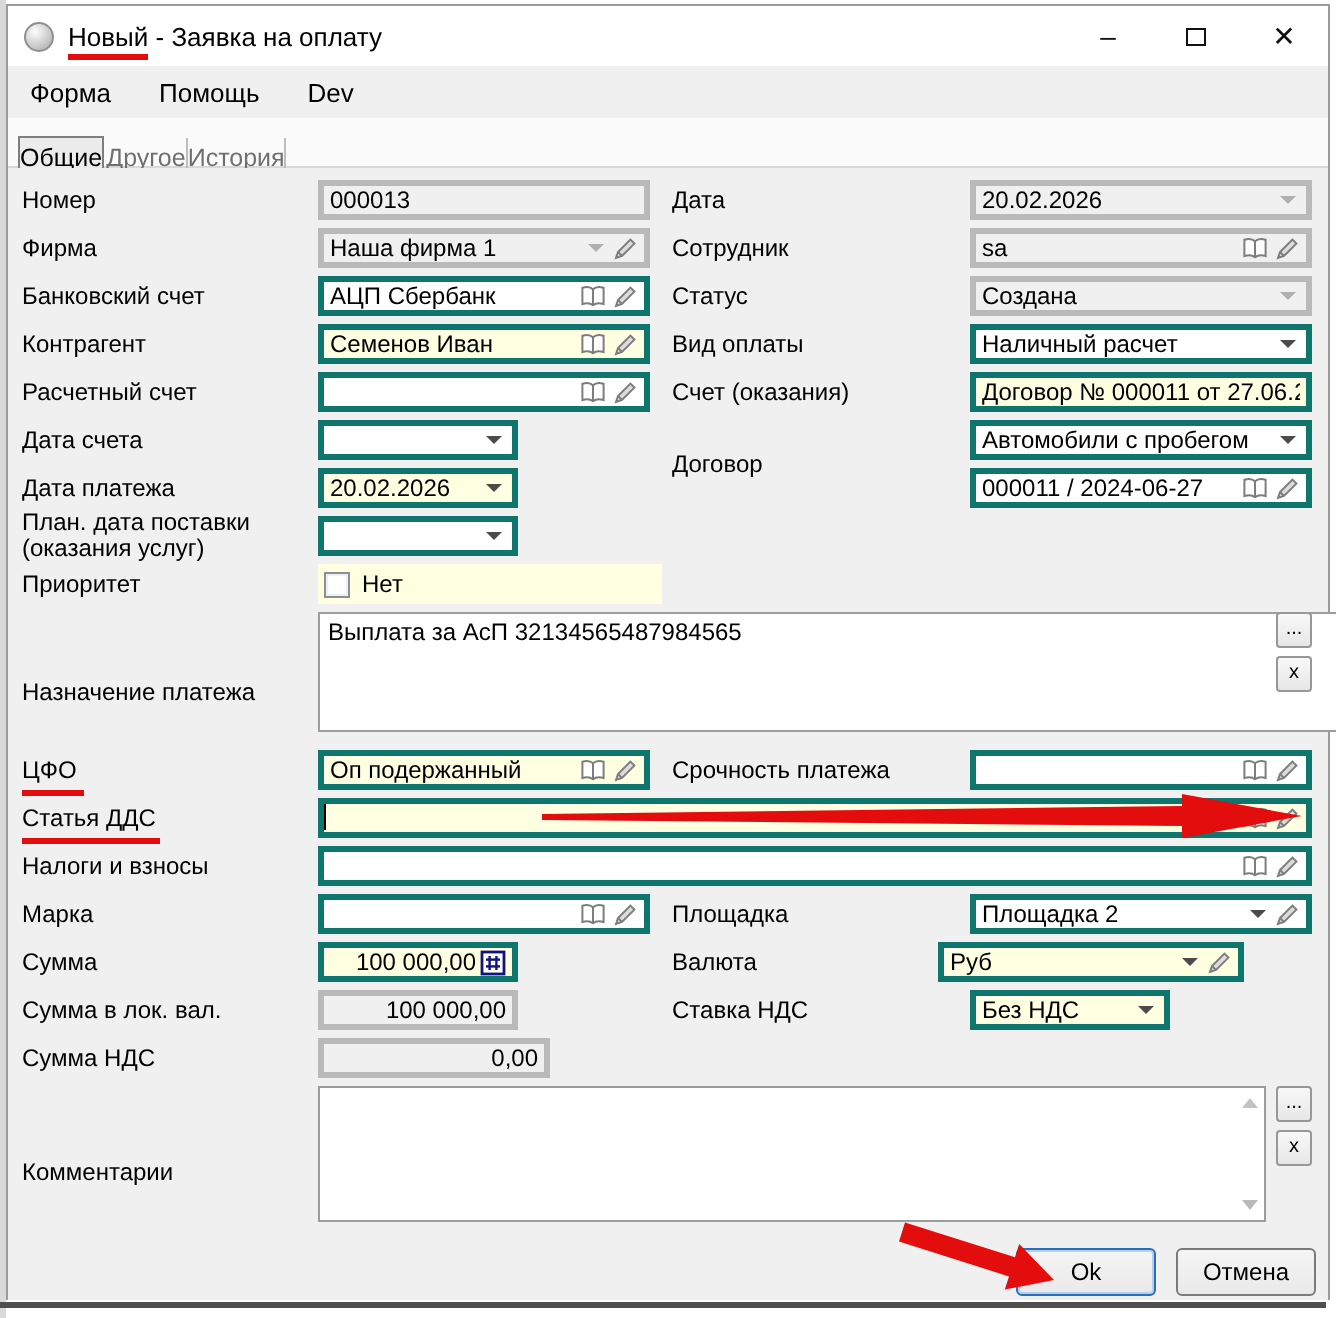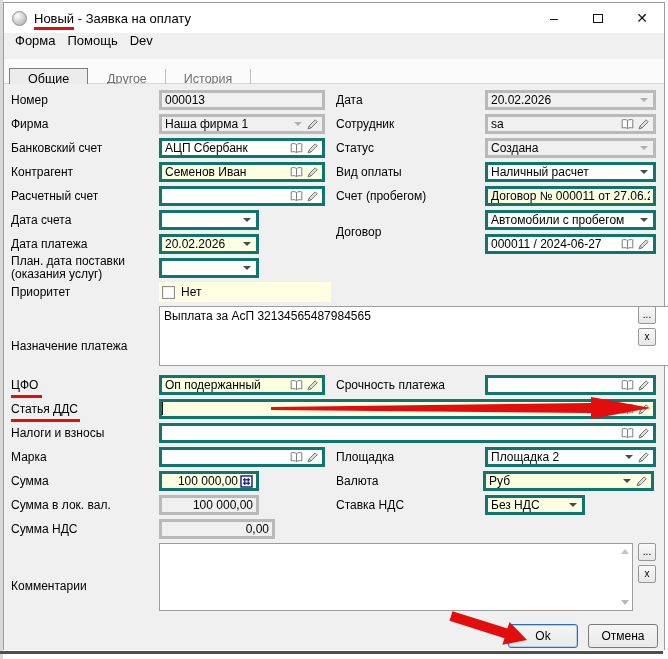--- a/index.html
+++ b/index.html
@@ -14,25 +14,25 @@
   
   .titlebar { position:absolute; left:0; top:0; width:660px; height:30px; background:#ffffff; display:flex; align-items:center; }
   .app-icon { width:15px; height:15px; border-radius:50%; margin-left:8px; background:radial-gradient(circle at 35% 30%, #fdfdfd, #c9c9c9 60%, #a9a9a9); border:1px solid #8f8f8f; flex:0 0 auto; }
   .title { font-size:13px; color:#000; margin-left:7px; white-space:nowrap; }
   .title-hi { border-bottom:3px solid #e30d0d; padding-bottom:1px; }
   .win-btns { margin-left:auto; display:flex; height:100%; }
   .win-btn { width:44px; height:100%; display:flex; align-items:center; justify-content:center; font-size:14px; color:#111; cursor:default; }
   .max-glyph { width:10px; height:9px; border:1px solid #111; display:inline-block; }
 
   
-  .menubar { position:absolute; left:0; top:30px; width:660px; height:26px; background:#f0f0f0; display:flex; align-items:flex-start; padding-left:11px; gap:12px; font-size:13px; color:#000; }
+  .menubar { position:absolute; left:0; top:30px; width:660px; height:26px; background:#f0f0f0; display:flex; align-items:center; padding-left:11px; gap:24px; font-size:13px; color:#000; }
 
   
   .tabbar { position:absolute; left:0; top:56px; width:660px; height:25px; background:#fbfbfb; border-bottom:1px solid #d8d8d8; display:flex; align-items:center; padding-left:5px; font-size:12.5px; }
-  .tab { padding:3px 18px; color:#6f6f6f; border-right:1px solid #bdbdbd;margin-top:16px; }
+  .tab { padding:3px 0; color:#6f6f6f; border-right:1px solid #bdbdbd;margin-top:16px; }
   .tab.active { color:#000; background:#ececec; border:1px solid #7e7e7e; margin-right:1px; }
 
   
   .form { position:absolute; left:0; top:81px; width:660px; height:566px; background:#f0f0f0; }
   .lbl { position:absolute; font-size:12px; color:#000; white-space:nowrap; }
   .fld { position:absolute; height:20px; background:#ffffff; border:3px solid #0f766e; font-size:12px; color:#000;
          display:flex; align-items:center; padding:0 3px; white-space:nowrap; overflow:hidden; }
   .fld .val { flex:1 1 auto; overflow:hidden; }
   .fld.yellow { background:#ffffe1; }
   .fld.gray { background:#f0f0f0; border-color:#b9b9b9; }
@@ -286,21 +286,21 @@
         <span class="scrl-up"></span>
         <span class="scrl-dn"></span>
       </div>
       <div class="sidebtn" style="left:634px;top:459px">...</div>
       <div class="sidebtn" style="left:634px;top:481px">x</div>
 
       <span class="lbl" style="left:332px;top:9px">Дата</span>
       <span class="lbl" style="left:332px;top:33px">Сотрудник</span>
       <span class="lbl" style="left:332px;top:57px">Статус</span>
       <span class="lbl" style="left:332px;top:81px">Вид оплаты</span>
-      <span class="lbl" style="left:332px;top:105px">Счет (пробегом)</span>
+      <span class="lbl" style="left:332px;top:105px">Счет (оказания)</span>
       <span class="lbl" style="left:332px;top:141px">Договор</span>
       <span class="lbl" style="left:332px;top:294px">Срочность платежа</span>
       <span class="lbl" style="left:332px;top:366px">Площадка</span>
       <span class="lbl" style="left:332px;top:390px">Валюта</span>
       <span class="lbl" style="left:332px;top:414px">Ставка НДС</span>
 
       <div class="fld gray" style="left:481px;top:6px;width:171px">
         <span class="val">20.02.2026</span>
         <span class="arr dis"></span>
       </div>
@@ -363,21 +363,21 @@
       <div class="fld" style="left:481px;top:363px;width:171px">
         <span class="val">Площадка 2</span>
         <span class="arr"></span>
         <span class="icz">
             <svg class="ic">
               <use href="#i-pencil"></use>
             </svg>
           </span>
       </div>
 
-      <div class="fld yellow" style="left:479px;top:387px;width:171px">
+      <div class="fld yellow" style="left:465px;top:387px;width:153px">
         <span class="val">Руб</span>
         <span class="arr"></span>
         <span class="icz">
             <svg class="ic">
               <use href="#i-pencil"></use>
             </svg>
           </span>
       </div>
 
       <div class="fld yellow" style="left:481px;top:411px;width:100px">

